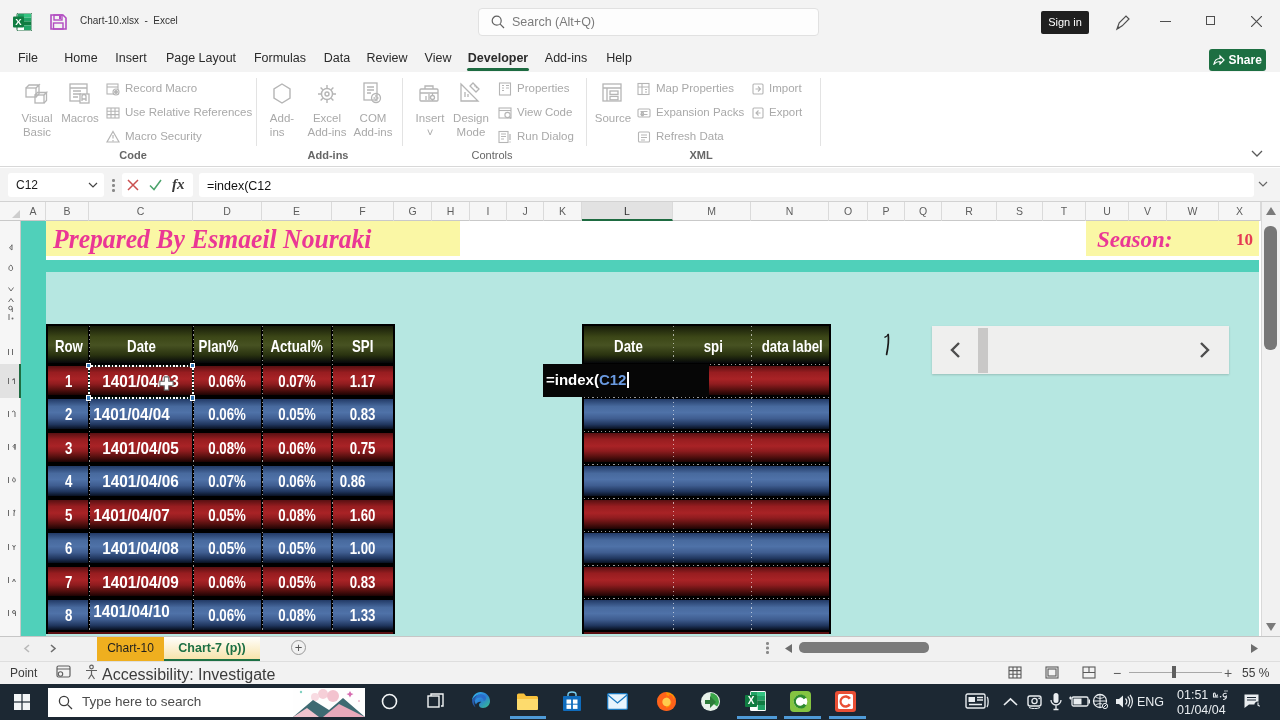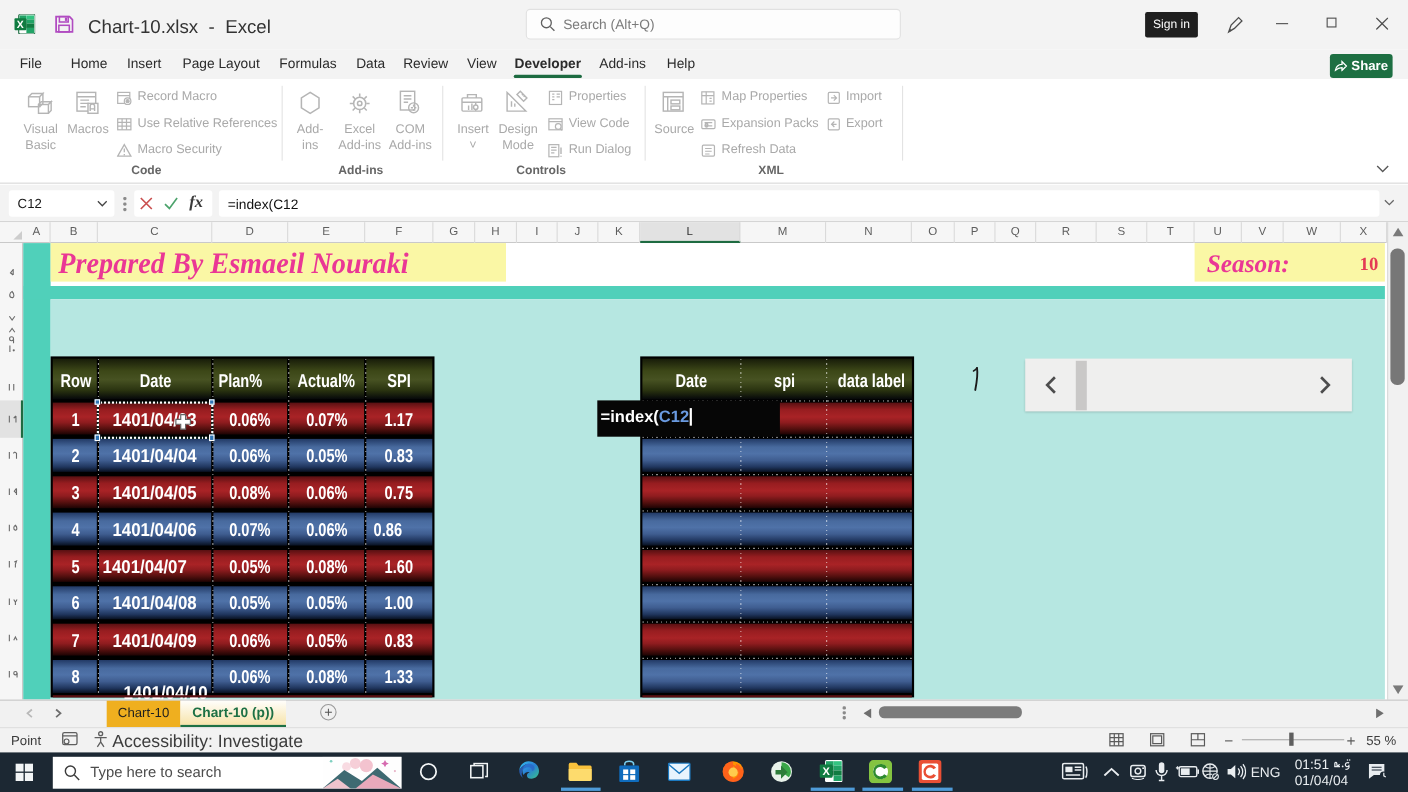--- a/index.html
+++ b/index.html
@@ -21,21 +21,21 @@
 <rect x="11" y="12.4" width="7" height="4.6" fill="#21a366"></rect>
 <rect x="0" y="3.5" width="11" height="11" rx="1" fill="#107c41"></rect>
 <text x="5.5" y="12" font-size="9.5" font-weight="bold" fill="#fff" text-anchor="middle" font-family="Liberation Sans">X</text>
     </svg>
 <svg class="a" style="left:50px;top:14px" width="17" height="16" viewBox="0 0 17 16">
 <path d="M1 1h12l3 3v11H1z" fill="none" stroke="#b14cc1" stroke-width="1.6"></path>
 <rect x="4" y="1" width="8" height="5" fill="none" stroke="#b14cc1" stroke-width="1.4"></rect>
 <rect x="9" y="2" width="2" height="3" fill="#b14cc1"></rect>
 <rect x="3.5" y="9" width="9.5" height="6" fill="none" stroke="#b14cc1" stroke-width="1.4"></rect>
     </svg>
-<div class="a" style="left:80px;top:15px;font-size:17px;color:#333">Chart-10.xlsx&nbsp;&nbsp;-&nbsp;&nbsp;Excel</div>
+<div class="a" style="left:80px;top:15px;font-size:10px;color:#333">Chart-10.xlsx&nbsp;&nbsp;-&nbsp;&nbsp;Excel</div>
 <div class="a" style="left:478px;top:8px;width:341px;height:28px;background:#fdfdfd;border:1px solid #e1e1e1;border-radius:4px"></div>
 <svg class="a" style="left:491px;top:15px" width="14" height="14" viewBox="0 0 14 14">
       <circle cx="5.7" cy="5.7" r="4.5" fill="none" stroke="#616161" stroke-width="1.2"></circle>
       <line x1="9.2" y1="9.2" x2="13" y2="13" stroke="#616161" stroke-width="1.2"></line>
     </svg>
 <div class="a" style="left:512px;top:15px;font-size:12.5px;color:#7b7b7b">Search (Alt+Q)</div>
 <div class="a" style="left:1041px;top:11px;width:48px;height:23px;background:#1f1f1f;color:#fff;font-size:11px;text-align:center;line-height:23px;border-radius:2px">Sign in</div>
 <svg class="a" style="left:1115px;top:14px" width="17" height="17" viewBox="0 0 17 17">
       <path d="M2 15l2.2-6.2L11 2l3 3-6.8 6.8z" fill="none" stroke="#4e4e4e" stroke-width="1.2"></path>
       <path d="M2 15l3-1-2-2z" fill="#4e4e4e"></path>
@@ -61,21 +61,21 @@
 <div class="a" style="left:1209px;top:48.5px;width:57px;height:22px;background:#1d6f42;border-radius:3px;color:#fff;font-size:12px;font-weight:700;text-align:center;line-height:22px"><svg width="12" height="11" viewBox="0 0 12 11" style="vertical-align:-1px">
         <path d="M1 10c.5-3 2-5.5 6-5.5V2l4 4-4 4V7.5C4 7.5 2.5 8.5 1 10z" fill="none" stroke="#fff" stroke-width="1.2"></path>
       </svg> Share</div>
 <div class="a" style="left:0;top:72px;width:1280px;height:95px;background:#fff;border-bottom:1px solid #d8d8d8"></div>
 <div class="a" style="left:256px;top:78px;width:1px;height:68px;background:#e3e3e3"></div>
 <div class="a" style="left:402px;top:78px;width:1px;height:68px;background:#e3e3e3"></div>
 <div class="a" style="left:586px;top:78px;width:1px;height:68px;background:#e3e3e3"></div>
 <div class="a" style="left:820px;top:78px;width:1px;height:68px;background:#e3e3e3"></div>
 <div class="a" style="left:133px;top:149px;transform:translateX(-50%);font-size:11px;font-weight:700;color:#666">Code</div>
 <div class="a" style="left:328px;top:149px;transform:translateX(-50%);font-size:11px;font-weight:700;color:#666">Add-ins</div>
-<div class="a" style="left:492px;top:149px;transform:translateX(-50%);font-size:11px;font-weight:700;color:#666">Controls</div>
+<div class="a" style="left:492px;top:149px;transform:translateX(-50%);font-size:11px;font-weight:400;color:#666">Controls</div>
 <div class="a" style="left:701px;top:149px;transform:translateX(-50%);font-size:11px;font-weight:700;color:#666">XML</div>
 <svg class="a" style="left:23px;top:80px" width="28" height="28" viewBox="0 0 28 28">
       <g fill="none" stroke="#b5b5b5" stroke-width="1.3">
         <rect x="3" y="8" width="10" height="9"></rect>
         <path d="M3 8l3-3h10l-3 3M13 8l3-3v9l-3 3"></path>
         <rect x="12" y="15" width="9" height="8"></rect>
         <path d="M12 15l2.5-2.5h9L21 15M21 15l2.5-2.5v8L21 23"></path>
       </g>
     </svg>
 <div class="a" style="left:37px;top:112px;transform:translateX(-50%);font-size:11.5px;color:#a9a9a9;text-align:center;line-height:13.5px;white-space:nowrap">Visual<br>Basic</div>
@@ -84,21 +84,21 @@
         <rect x="4" y="4" width="17" height="17"></rect>
         <path d="M4 8h17M7 11h8M7 14h8M7 17h5"></path>
         <rect x="14" y="14" width="9" height="9" fill="#fff"></rect>
         <path d="M16 21v-4.5a2 2 0 014 0V21M16 19h4"></path>
       </g>
     </svg>
 <div class="a" style="left:80px;top:112px;transform:translateX(-50%);font-size:11.5px;color:#a9a9a9;text-align:center;line-height:13.5px;white-space:nowrap">Macros<br>&nbsp;</div>
 <svg class="a" style="left:268px;top:80px" width="28" height="28" viewBox="0 0 28 28">
       <path d="M14 4l8 5v9l-8 5-8-5V9z" fill="none" stroke="#b5b5b5" stroke-width="1.4"></path>
     </svg>
-<div class="a" style="left:282px;top:112px;transform:translateX(-50%);font-size:11.5px;color:#a9a9a9;text-align:center;line-height:13.5px;white-space:nowrap">Add-<br>ins</div>
+<div class="a" style="left:282px;top:112px;transform:translateX(-50%);font-size:11.5px;color:#a9a9a9;text-align:left;line-height:13.5px;white-space:nowrap">Add-<br>ins</div>
 <svg class="a" style="left:313px;top:80px" width="28" height="28" viewBox="0 0 28 28">
       <g fill="none" stroke="#b5b5b5" stroke-width="1.4">
         <circle cx="14" cy="14" r="5.5"></circle>
         <circle cx="14" cy="14" r="2"></circle>
         <path d="M14 5v3M14 20v3M5 14h3M20 14h3M7.6 7.6l2.2 2.2M18.2 18.2l2.2 2.2M7.6 20.4l2.2-2.2M18.2 9.8l2.2-2.2"></path>
       </g>
     </svg>
 <div class="a" style="left:327px;top:112px;transform:translateX(-50%);font-size:11.5px;color:#a9a9a9;text-align:center;line-height:13.5px;white-space:nowrap">Excel<br>Add-ins</div>
 <svg class="a" style="left:359px;top:80px" width="28" height="28" viewBox="0 0 28 28">
       <g fill="none" stroke="#b5b5b5" stroke-width="1.3">
@@ -341,21 +341,21 @@
 <div class="a" style="left:262px;top:337px;width:70px;text-align:center;color:#fff;font-weight:700;font-size:17px"><span class="ct">Actual%</span></div>
 <div class="a" style="left:332px;top:337px;width:61px;text-align:center;color:#fff;font-weight:700;font-size:17px"><span class="ct">SPI</span></div>
 <div class="a" style="left:48px;top:365.5px;width:345px;height:29.5px;background:linear-gradient(180deg,#581012 0%,#971d20 22%,#a92326 45%,#8f1c1f 62%,#55100f 82%,#1c0303 100%)"></div>
 <div class="a" style="left:48px;top:371.5px;width:41px;text-align:center;color:#fff;font-weight:700;font-size:17px"><span class="ct">1</span></div>
 <div class="a" style="left:89px;top:371.5px;width:104px;text-align:center;color:#fff;font-weight:700;font-size:17px"><span class="ctd">1401/04/03</span></div>
 <div class="a" style="left:193px;top:371.5px;width:69px;text-align:center;color:#fff;font-weight:700;font-size:17px"><span class="ct">0.06%</span></div>
 <div class="a" style="left:262px;top:371.5px;width:70px;text-align:center;color:#fff;font-weight:700;font-size:17px"><span class="ct">0.07%</span></div>
 <div class="a" style="left:332px;top:371.5px;width:61px;text-align:center;color:#fff;font-weight:700;font-size:17px"><span class="ct">1.17</span></div>
 <div class="a" style="left:48px;top:399px;width:345px;height:29.5px;background:linear-gradient(180deg,#223a66 0%,#486a9e 25%,#4f72a8 45%,#3f5d90 65%,#20365e 85%,#081020 100%)"></div>
 <div class="a" style="left:48px;top:405px;width:41px;text-align:center;color:#fff;font-weight:700;font-size:17px"><span class="ct">2</span></div>
-<div class="a" style="left:89px;top:405px;width:104px;text-align:center;color:#fff;font-weight:700;font-size:17px"><span class="ctd">1401/04/04</span></div>
+<div class="a" style="left:89px;top:405px;width:104px;text-align:left;color:#fff;font-weight:700;font-size:17px"><span class="ctd">1401/04/04</span></div>
 <div class="a" style="left:193px;top:405px;width:69px;text-align:center;color:#fff;font-weight:700;font-size:17px"><span class="ct">0.06%</span></div>
 <div class="a" style="left:262px;top:405px;width:70px;text-align:center;color:#fff;font-weight:700;font-size:17px"><span class="ct">0.05%</span></div>
 <div class="a" style="left:332px;top:405px;width:61px;text-align:center;color:#fff;font-weight:700;font-size:17px"><span class="ct">0.83</span></div>
 <div class="a" style="left:48px;top:432.5px;width:345px;height:29.5px;background:linear-gradient(180deg,#581012 0%,#971d20 22%,#a92326 45%,#8f1c1f 62%,#55100f 82%,#1c0303 100%)"></div>
 <div class="a" style="left:48px;top:438.5px;width:41px;text-align:center;color:#fff;font-weight:700;font-size:17px"><span class="ct">3</span></div>
 <div class="a" style="left:89px;top:438.5px;width:104px;text-align:center;color:#fff;font-weight:700;font-size:17px"><span class="ctd">1401/04/05</span></div>
 <div class="a" style="left:193px;top:438.5px;width:69px;text-align:center;color:#fff;font-weight:700;font-size:17px"><span class="ct">0.08%</span></div>
 <div class="a" style="left:262px;top:438.5px;width:70px;text-align:center;color:#fff;font-weight:700;font-size:17px"><span class="ct">0.06%</span></div>
 <div class="a" style="left:332px;top:438.5px;width:61px;text-align:center;color:#fff;font-weight:700;font-size:17px"><span class="ct">0.75</span></div>
 <div class="a" style="left:48px;top:466px;width:345px;height:29.5px;background:linear-gradient(180deg,#223a66 0%,#486a9e 25%,#4f72a8 45%,#3f5d90 65%,#20365e 85%,#081020 100%)"></div>
@@ -377,21 +377,21 @@
 <div class="a" style="left:262px;top:539px;width:70px;text-align:center;color:#fff;font-weight:700;font-size:17px"><span class="ct">0.05%</span></div>
 <div class="a" style="left:332px;top:539px;width:61px;text-align:center;color:#fff;font-weight:700;font-size:17px"><span class="ct">1.00</span></div>
 <div class="a" style="left:48px;top:566.5px;width:345px;height:29.5px;background:linear-gradient(180deg,#581012 0%,#971d20 22%,#a92326 45%,#8f1c1f 62%,#55100f 82%,#1c0303 100%)"></div>
 <div class="a" style="left:48px;top:572.5px;width:41px;text-align:center;color:#fff;font-weight:700;font-size:17px"><span class="ct">7</span></div>
 <div class="a" style="left:89px;top:572.5px;width:104px;text-align:center;color:#fff;font-weight:700;font-size:17px"><span class="ctd">1401/04/09</span></div>
 <div class="a" style="left:193px;top:572.5px;width:69px;text-align:center;color:#fff;font-weight:700;font-size:17px"><span class="ct">0.06%</span></div>
 <div class="a" style="left:262px;top:572.5px;width:70px;text-align:center;color:#fff;font-weight:700;font-size:17px"><span class="ct">0.05%</span></div>
 <div class="a" style="left:332px;top:572.5px;width:61px;text-align:center;color:#fff;font-weight:700;font-size:17px"><span class="ct">0.83</span></div>
 <div class="a" style="left:48px;top:600px;width:345px;height:29.5px;background:linear-gradient(180deg,#223a66 0%,#486a9e 25%,#4f72a8 45%,#3f5d90 65%,#20365e 85%,#081020 100%)"></div>
 <div class="a" style="left:48px;top:606px;width:41px;text-align:center;color:#fff;font-weight:700;font-size:17px"><span class="ct">8</span></div>
-<div class="a" style="left:89px;top:620px;width:104px;text-align:right;color:#fff;font-weight:700;font-size:17px"><span class="ctd">1401/04/10</span></div>
+<div class="a" style="left:89px;top:602px;width:104px;text-align:left;color:#fff;font-weight:700;font-size:17px"><span class="ctd">1401/04/10</span></div>
 <div class="a" style="left:193px;top:606px;width:69px;text-align:center;color:#fff;font-weight:700;font-size:17px"><span class="ct">0.06%</span></div>
 <div class="a" style="left:262px;top:606px;width:70px;text-align:center;color:#fff;font-weight:700;font-size:17px"><span class="ct">0.08%</span></div>
 <div class="a" style="left:332px;top:606px;width:61px;text-align:center;color:#fff;font-weight:700;font-size:17px"><span class="ct">1.33</span></div>
 <div class="a" style="left:88px;top:326px;width:2px;height:306px;background:#000"></div>
 <div class="a" style="left:88.5px;top:326px;width:1px;height:306px;background-image:repeating-linear-gradient(180deg,rgba(255,255,255,.6) 0 1.2px,transparent 1.2px 4.2px)"></div>
 <div class="a" style="left:192px;top:326px;width:2px;height:306px;background:#000"></div>
 <div class="a" style="left:192.5px;top:326px;width:1px;height:306px;background-image:repeating-linear-gradient(180deg,rgba(255,255,255,.6) 0 1.2px,transparent 1.2px 4.2px)"></div>
 <div class="a" style="left:261px;top:326px;width:2px;height:306px;background:#000"></div>
 <div class="a" style="left:261.5px;top:326px;width:1px;height:306px;background-image:repeating-linear-gradient(180deg,rgba(255,255,255,.6) 0 1.2px,transparent 1.2px 4.2px)"></div>
 <div class="a" style="left:331px;top:326px;width:2px;height:306px;background:#000"></div>
@@ -455,21 +455,21 @@
       <path d="M5 8L0 0h10z" fill="#7a7a7a"></path>
     </svg>
 <div class="a" style="left:0;top:636px;width:1280px;height:25px;background:#f1f1f1;border-top:1px solid #c6c6c6"></div>
 <svg class="a" style="left:23px;top:644px" width="8" height="9" viewBox="0 0 8 9">
       <path d="M6 1L2 4.5 6 8" fill="none" stroke="#b9b9b9" stroke-width="1.6"></path>
     </svg>
 <svg class="a" style="left:49px;top:644px" width="8" height="9" viewBox="0 0 8 9">
       <path d="M2 1l4 3.5L2 8" fill="none" stroke="#6e6e6e" stroke-width="1.6"></path>
     </svg>
 <div class="a" style="left:97px;top:637px;width:67px;height:24px;background:#efaf1f;color:#1f1f1f;font-size:12px;text-align:center;line-height:23px">Chart-10</div>
-<div class="a" style="left:164px;top:637px;width:96px;height:24px;background:linear-gradient(180deg,#fffefb,#f7e4ab);border-bottom:2.5px solid #1d7044;color:#1d7044;font-size:12.5px;font-weight:700;text-align:center;line-height:22px">Chart-10 (p))</div>
+<div class="a" style="left:164px;top:637px;width:96px;height:24px;background:linear-gradient(180deg,#fffefb,#f7e4ab);border-bottom:2.5px solid #1d7044;color:#1d7044;font-size:12.5px;font-weight:700;text-align:center;line-height:22px">Chart-7 (p))</div>
 <div class="a" style="left:291px;top:640px;width:15px;height:15px;border:1px solid #999;border-radius:50%;color:#555;font-size:13px;text-align:center;line-height:14px">+</div>
 <div class="a" style="left:766px;top:642px;width:2.5px;height:2.5px;background:#8a8a8a;border-radius:50%;box-shadow:0 4.5px 0 #8a8a8a,0 9px 0 #8a8a8a"></div>
 <svg class="a" style="left:785px;top:644px" width="8" height="9" viewBox="0 0 8 9">
       <path d="M7 0L0 4.5 7 9z" fill="#6e6e6e"></path>
     </svg>
 <div class="a" style="left:799px;top:642px;width:130px;height:11px;background:#7b7b7b;border-radius:5px"></div>
 <svg class="a" style="left:1250px;top:644px" width="8" height="9" viewBox="0 0 8 9">
       <path d="M1 0l7 4.5L1 9z" fill="#6e6e6e"></path>
     </svg>
 <div class="a" style="left:0;top:661px;width:1280px;height:23px;background:#f2f2f2;border-top:1px solid #dedede"></div>

